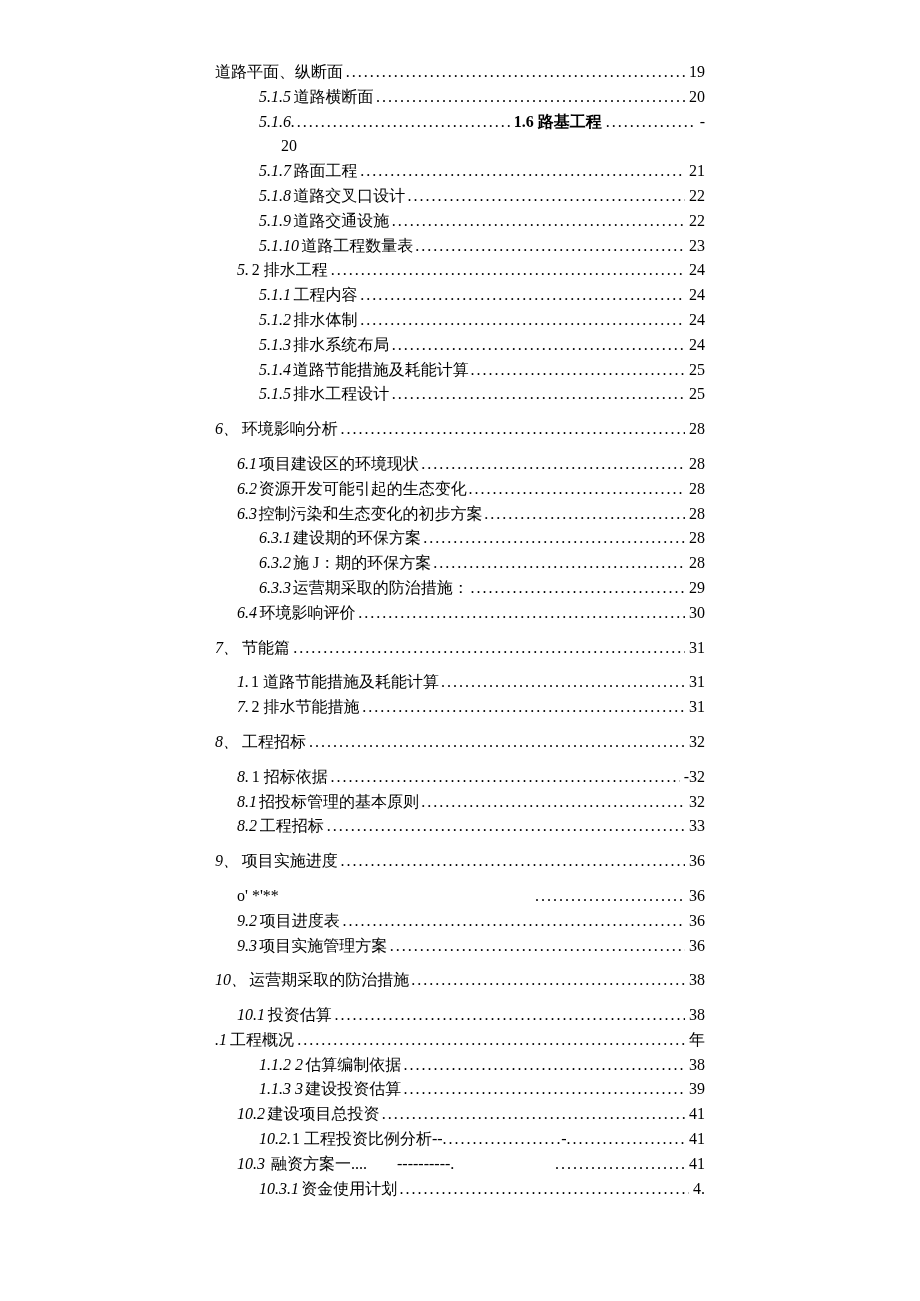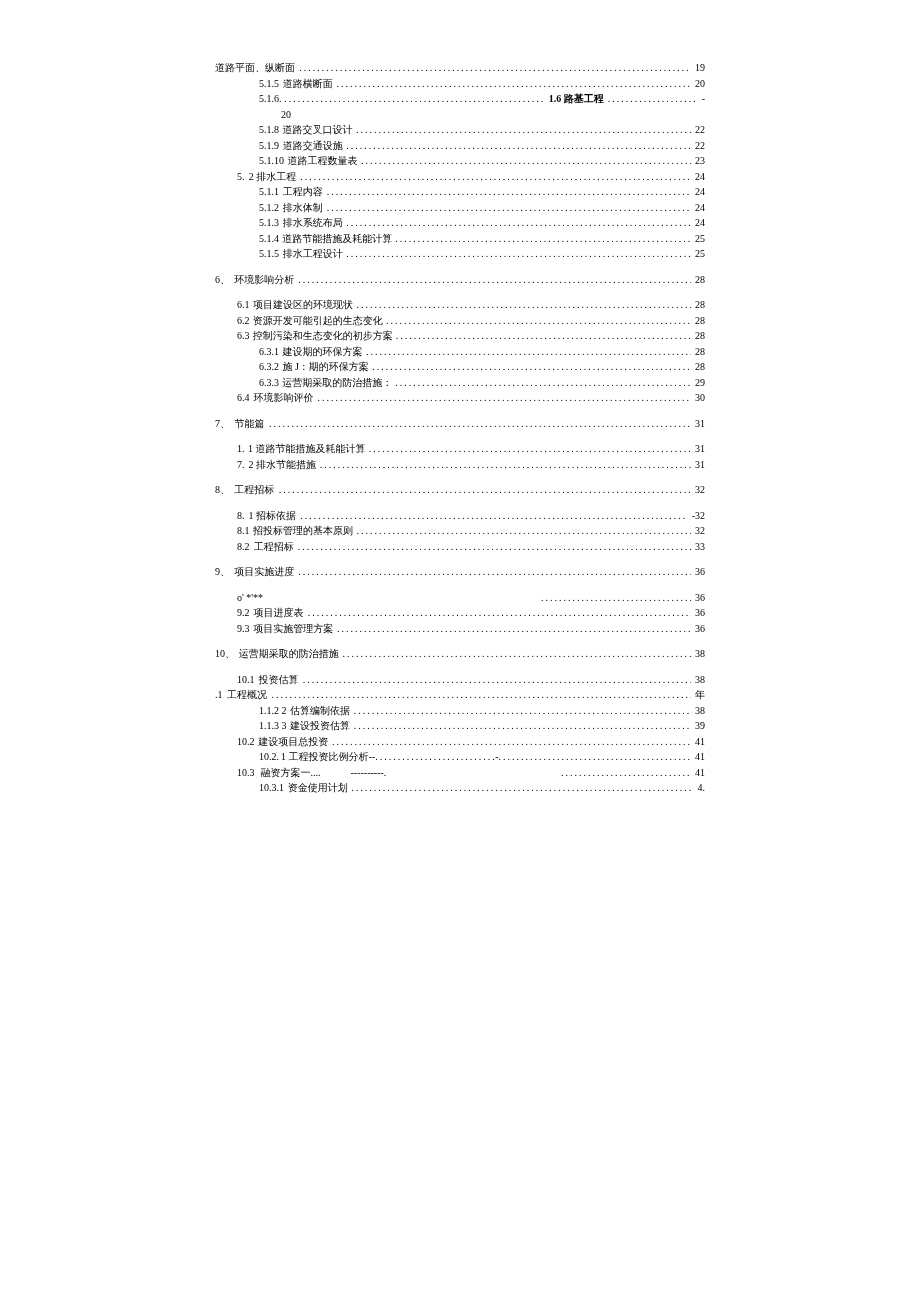--- a/index.html
+++ b/index.html
@@ -8,35 +8,35 @@
     font-family:"SimSun","宋体","Songti SC",serif;
     color:#000;
   }
   .page{
     width:920px;
     height:1301px;
     background:#fff;
     position:relative;
     box-sizing:border-box;
     padding:60px 215px 0 215px;
-    font-size:10px;
+    font-size:16px;
     line-height:1.55;
   }
   .toc{}
   .toc-row{
     display:flex;
     align-items:baseline;
     white-space:nowrap;
   }
   .lvl0{margin-left:0;}
   .lvl0i{margin-left:0;}
   .lvl1{margin-left:22px;}
   .lvl2{margin-left:44px;}
   .lvl3{margin-left:66px;}
-  .num{white-space:nowrap;}
+  .num{white-space:nowrap;font-style:italic;}
   .label{white-space:nowrap;}
   .gap{display:inline-block;width:6px;}
   .dots{
     flex:1 1 auto;
     overflow:hidden;
     letter-spacing:2px;
     text-align:right;
   }
   .dots::after{
     content:"..............................................................................................................................";
@@ -75,20 +75,28 @@
         <span class="label"></span>
         <span class="dots"></span>
         <span style="padding: 0px 4px; font-weight: bold;">1.6 路基工程</span>
         <span class="dots" style="max-width: 90px;"></span>
         <span class="pg">-</span>
       </div>
       <div class="toc-row lvl3">
         <span class="label">20</span>
       </div>
       <div class="toc-row lvl2">
+        <span class="num">5.1.7</span>
+        <span class="gap"></span>
+        <span class="label">路面工程</span>
+        <span class="gap"></span>
+        <span class="dots"></span>
+        <span class="pg">21</span>
+      </div>
+      <div class="toc-row lvl2">
         <span class="num">5.1.8</span>
         <span class="gap"></span>
         <span class="label">道路交叉口设计</span>
         <span class="gap"></span>
         <span class="dots"></span>
         <span class="pg">22</span>
       </div>
       <div class="toc-row lvl2">
         <span class="num">5.1.9</span>
         <span class="gap"></span>

